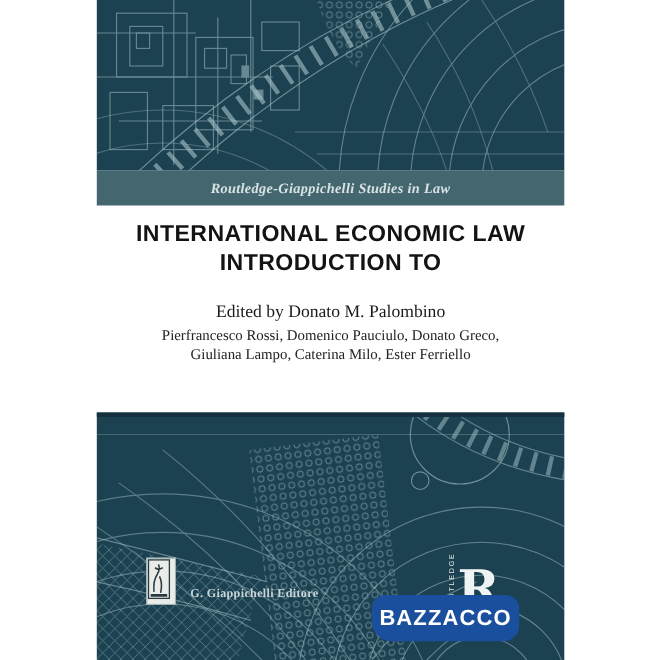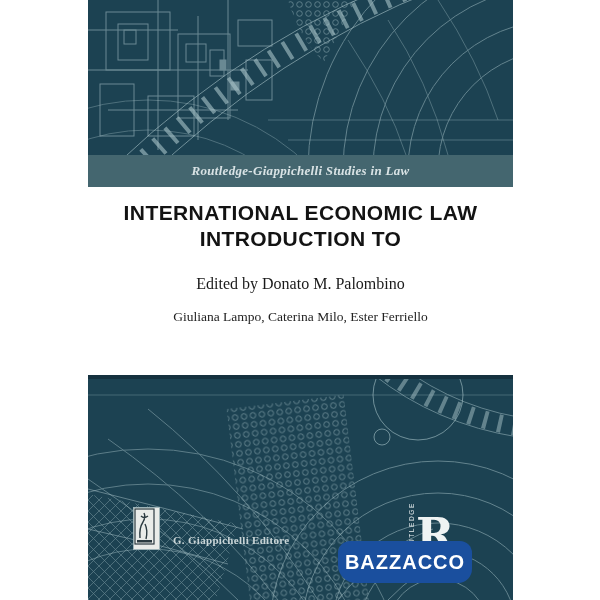--- a/index.html
+++ b/index.html
@@ -128,21 +128,22 @@
   <div class="series-band">
     <span class="series-label">Routledge-Giappichelli Studies in Law</span>
   </div>
 
   <div class="white-band">
     <h1 class="title-block" style="margin:0;">
       <span class="title-line">INTERNATIONAL ECONOMIC LAW</span>
       <span class="title-line">INTRODUCTION TO</span>
     </h1>
     <div class="editor-line">Edited by Donato M. Palombino</div>
-    <div class="contrib-names" style="margin-top:16px;">Giuliana Lampo, Caterina Milo, Ester Ferriello</div>
+    <div class="contrib-names">Pierfrancesco Rossi, Domenico Pauciulo, Donato Greco,</div>
+    <div class="contrib-names" style="margin-top:0;">Giuliana Lampo, Caterina Milo, Ester Ferriello</div>
   </div>
 
   <div class="art bottom-art">
     <svg width="425" height="221" viewBox="0 0 425 221">
       <defs>
         <pattern id="bdots" width="9" height="9" patternUnits="userSpaceOnUse">
           <circle cx="4.5" cy="4.5" r="2.8" fill="none" stroke="#a9c4c9" stroke-width="0.9"></circle>
         </pattern>
         <pattern id="bnet" width="11" height="11" patternUnits="userSpaceOnUse">
           <path d="M0 11 L11 0 M0 0 L11 11" stroke="#a9c4c9" stroke-width="0.7" fill="none"></path>

